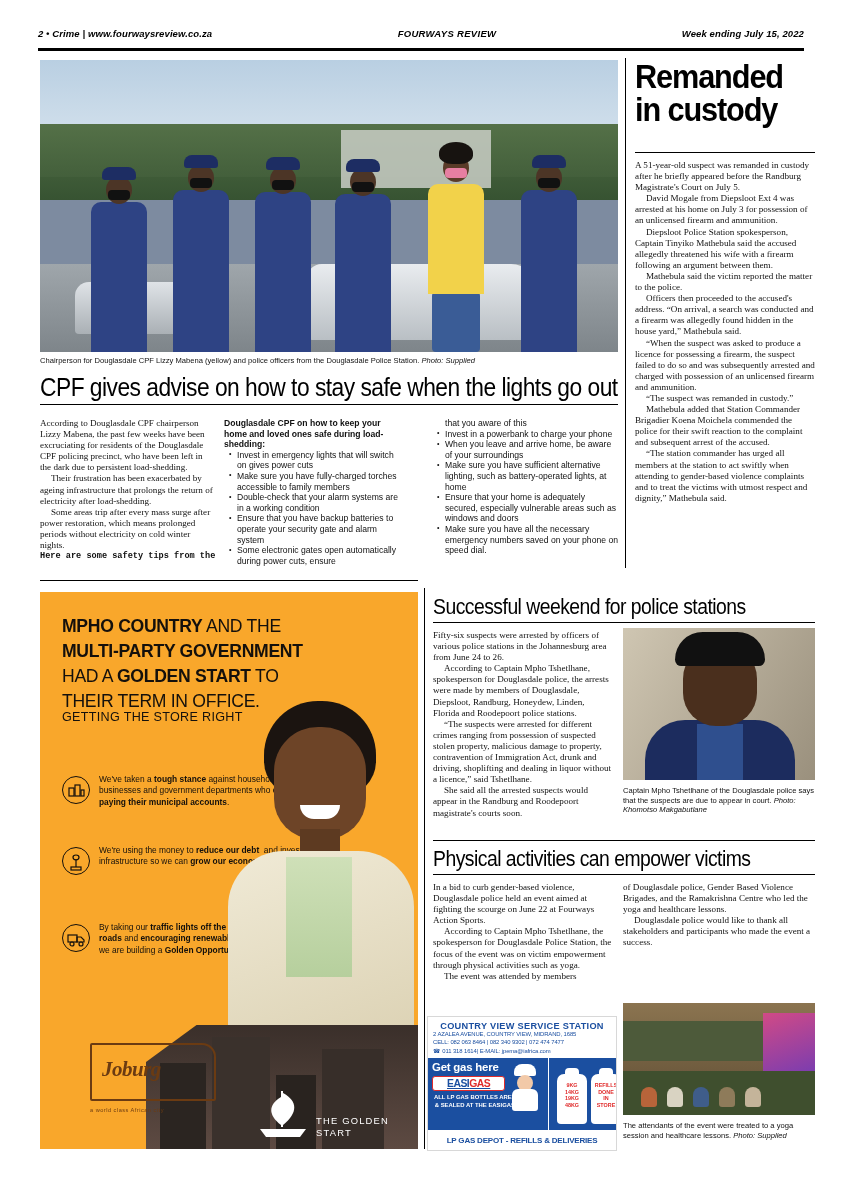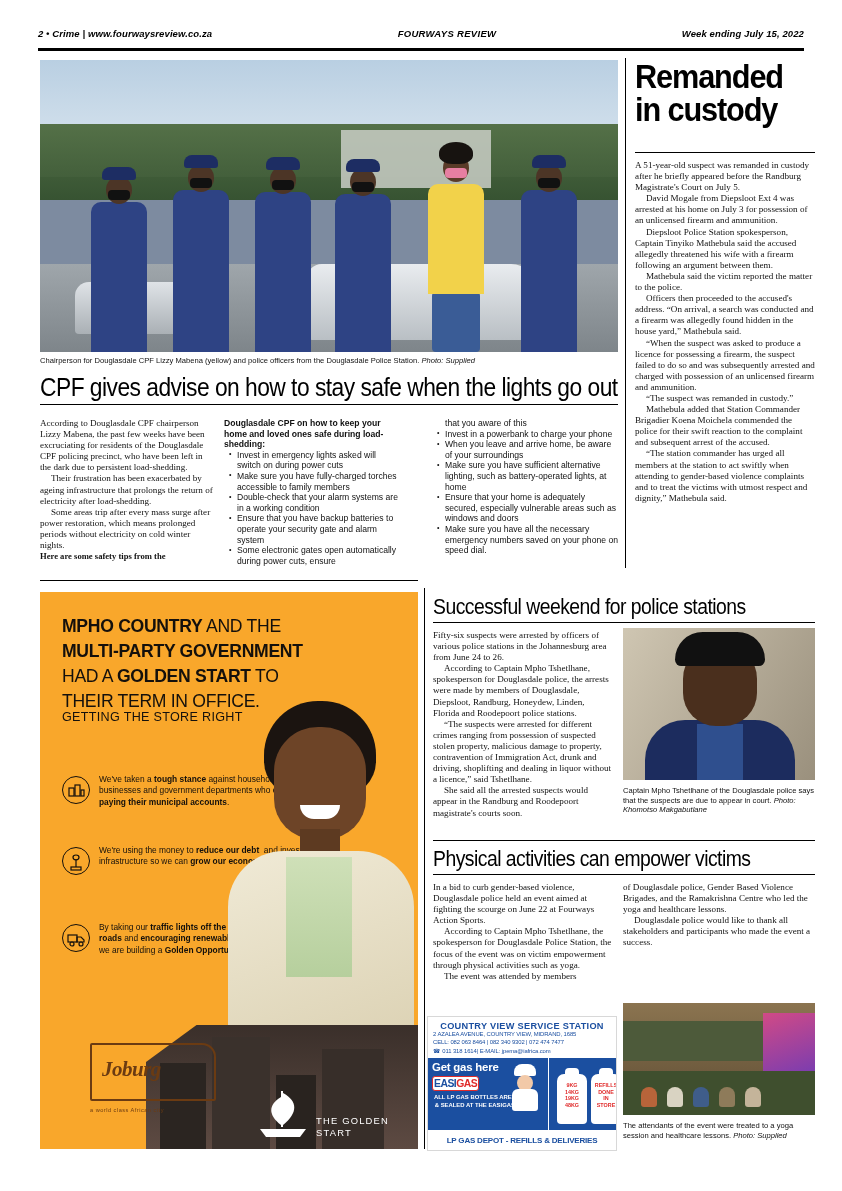--- a/index.html
+++ b/index.html
@@ -220,22 +220,23 @@
   .gas-top .t2{font-size:5.9px;line-height:7.6px;letter-spacing:-0.1px;}
   .gas-top .t3{font-size:7.6px;font-weight:bold;letter-spacing:-0.1px;}
   .gas-top .t3 span{font-weight:normal;font-size:5.9px;}
   .gas-mid{
     position:relative;background:#1b4fa0;height:72px;color:#fff;display:flex;
   }
   .gas-mid .left{flex:0 0 112px;position:relative;padding:3px 4px;}
   .gas-mid .gh{font-size:11.4px;font-weight:bold;color:#fff;letter-spacing:-0.2px;}
   .gas-mid .easi{
     margin-top:2px;display:inline-block;background:#fff;border:1.6px solid #e02b2b;
-    border-radius:3px;padding:1px 1px;color:#1b4fa0;font-weight:bold;font-size:10.4px;
+    border-radius:3px;padding:1px 14px;color:#1b4fa0;font-weight:bold;font-size:10.4px;
     letter-spacing:-0.5px;
+    text-decoration:underline;
   }
   .gas-mid .easi i{color:#e02b2b;font-style:normal;}
   .gas-mid .disc{
     margin-top:3px;font-size:5.9px;line-height:7.4px;font-weight:bold;text-align:center;
     width:104px;
   }
   .gas-mid .right{flex:1;position:relative;border-left:1px solid #fff;}
   .bottle{
     position:absolute;bottom:6px;width:30px;height:50px;background:#fff;
     border-radius:7px 7px 4px 4px;
@@ -326,27 +327,27 @@
     <span>Chairperson for Douglasdale CPF Lizzy Mabena (yellow) and police officers from the Douglasdale Police Station. </span><i>Photo: Supplied</i>
   </div>
 
   <div class="headline hl-cpf">CPF gives advise on how to stay safe when the lights go out</div>
   <div class="hrule" style="left:40px;top:404px;width:578px;"></div>
 
   <div class="body-col" style="position:absolute;left:40px;top:418px;width:176px;">
     <p class="first">According to Douglasdale CPF chairperson Lizzy Mabena, the past few weeks have been excruciating for residents of the Douglasdale CPF policing precinct, who have been left in the dark due to persistent load-shedding.</p>
     <p>Their frustration has been exacerbated by ageing infrastructure that prolongs the return of electricity after load-shedding.</p>
     <p>Some areas trip after every mass surge after power restoration, which means prolonged periods without electricity on cold winter nights.</p>
-    <p class="first" style="font-family:Liberation Serif, serif;font-weight:bold;font-size:8.6px;line-height:10.6px;">Here are some safety tips from the</p>
+    <p class="first" style="font-family:Liberation Mono, monospace;font-weight:bold;font-size:8.6px;line-height:10.6px;">Here are some safety tips from the</p>
   </div>
 
   <div class="sans-col" style="position:absolute;left:224px;top:418px;width:178px;">
     <p class="lead">Douglasdale CPF on how to keep your home and loved ones safe during load-shedding:</p>
     <ul class="bullets">
-      <li>Invest in emergency lights asked will switch on during power cuts</li>
+      <li>Invest in emergency lights that will switch on gives power cuts</li>
       <li>Make sure you have fully-charged torches accessible to family members</li>
       <li>Double-check that your alarm systems are in a working condition</li>
       <li>Ensure that you have backup batteries to operate your security gate and alarm system</li>
       <li>Some electronic gates open automatically during power cuts, ensure</li>
     </ul>
   </div>
 
   <div class="sans-col" style="position:absolute;left:432px;top:418px;width:186px;">
     <p style="margin-left:13px;">that you aware of this</p>
     <ul class="bullets">

